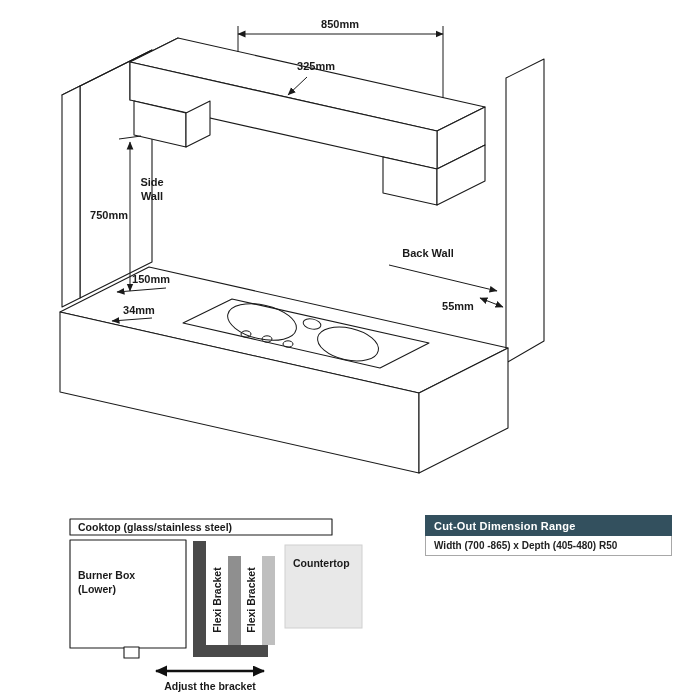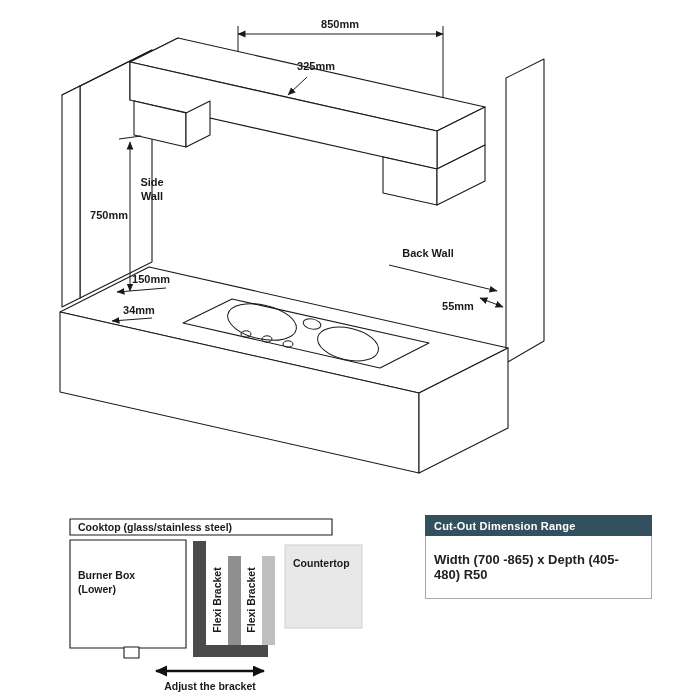--- a/index.html
+++ b/index.html
@@ -5,23 +5,23 @@
   html,body{margin:0;padding:0;background:#ffffff;}
   body{width:700px;height:700px;font-family:"Liberation Sans",sans-serif;}
   #stage{position:relative;width:700px;height:700px;overflow:hidden;font-weight:bold;}
   #diagram{position:absolute;left:0;top:0;}
   svg text{font-family:"Liberation Sans",sans-serif;fill:#1a1a1a;}
   .t11{font-size:11px;}
   .t10{font-size:10.5px;}
   .mid{text-anchor:middle;}
   .f{fill:#ffffff;stroke:#1a1a1a;stroke-width:1.1;stroke-linejoin:round;}
   .thin{fill:none;stroke:#1a1a1a;stroke-width:1;}
-  .cutout{position:absolute;left:425px;top:515px;width:227px;}
+  .cutout{position:absolute;left:425px;top:515px;width:247px;}
   .cutout-header{background:#33505e;color:#ffffff;font-size:11px;letter-spacing:.2px;padding:5px 9px 4px 9px;}
-  .cutout-value{border:1px solid #a8a8a8;border-top:none;color:#222222;font-size:13px;padding:16px 8px;background:#ffffff;}
+  .cutout-value{border:1px solid #a8a8a8;border-top:none;color:#222222;font-size:10px;padding:4px 8px;background:#ffffff;}
 </style>
 </head>
 <body>
 
 <div id="stage">
 
 <svg id="diagram" width="700" height="700" viewBox="0 0 700 700">
   <defs>
     <marker id="ah" markerWidth="9" markerHeight="9" refX="7.5" refY="4" orient="auto-start-reverse">
       <path d="M0,0.6 L8,4 L0,7.4 Z" fill="#1a1a1a"></path>

